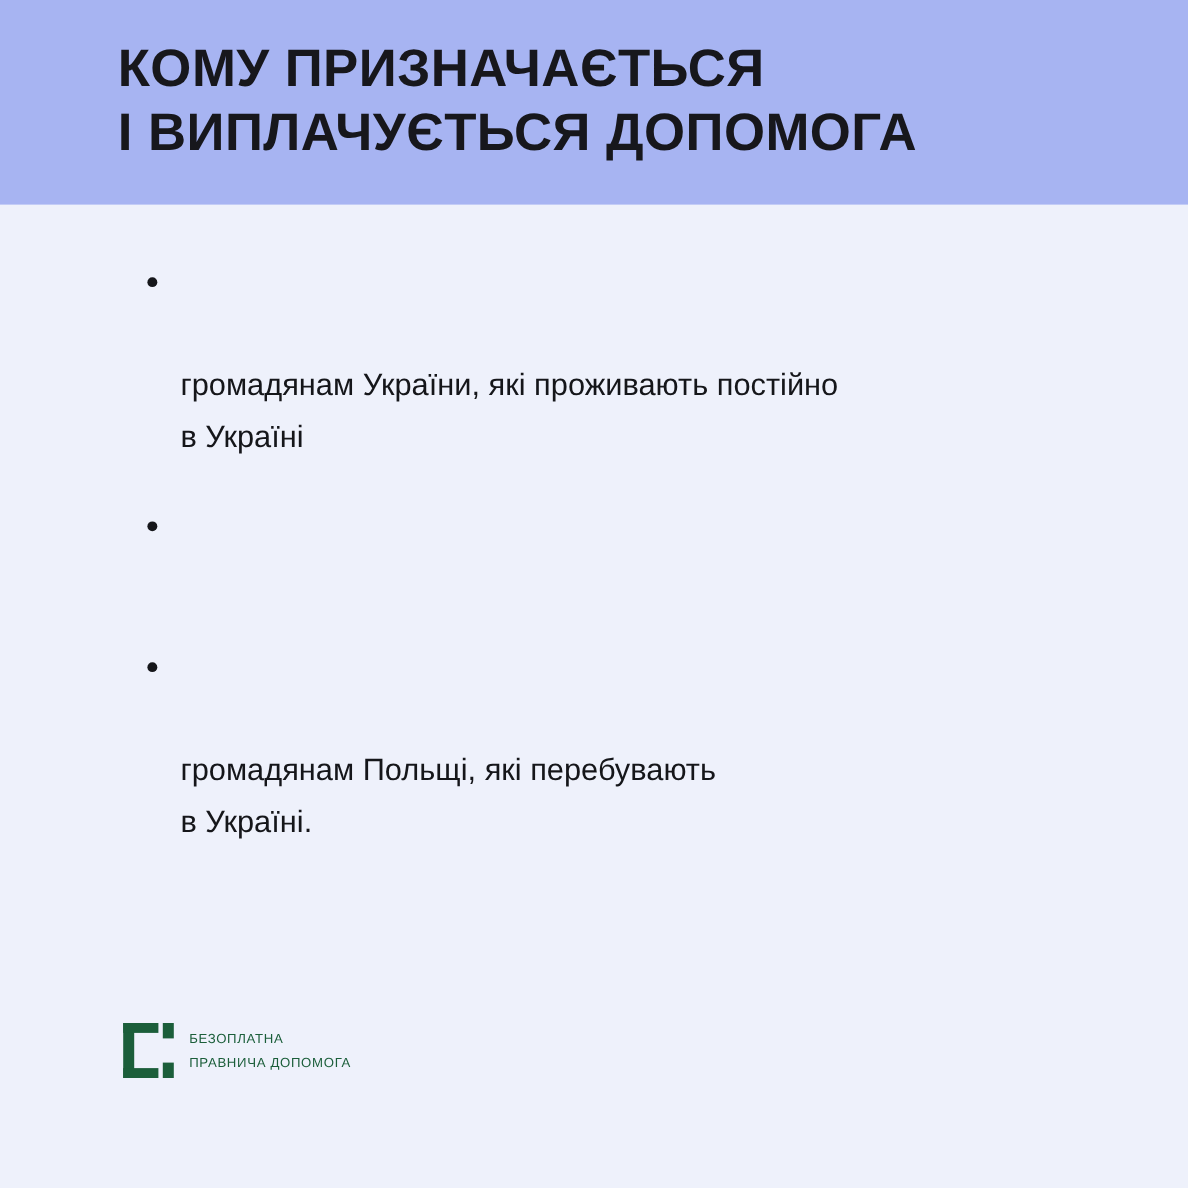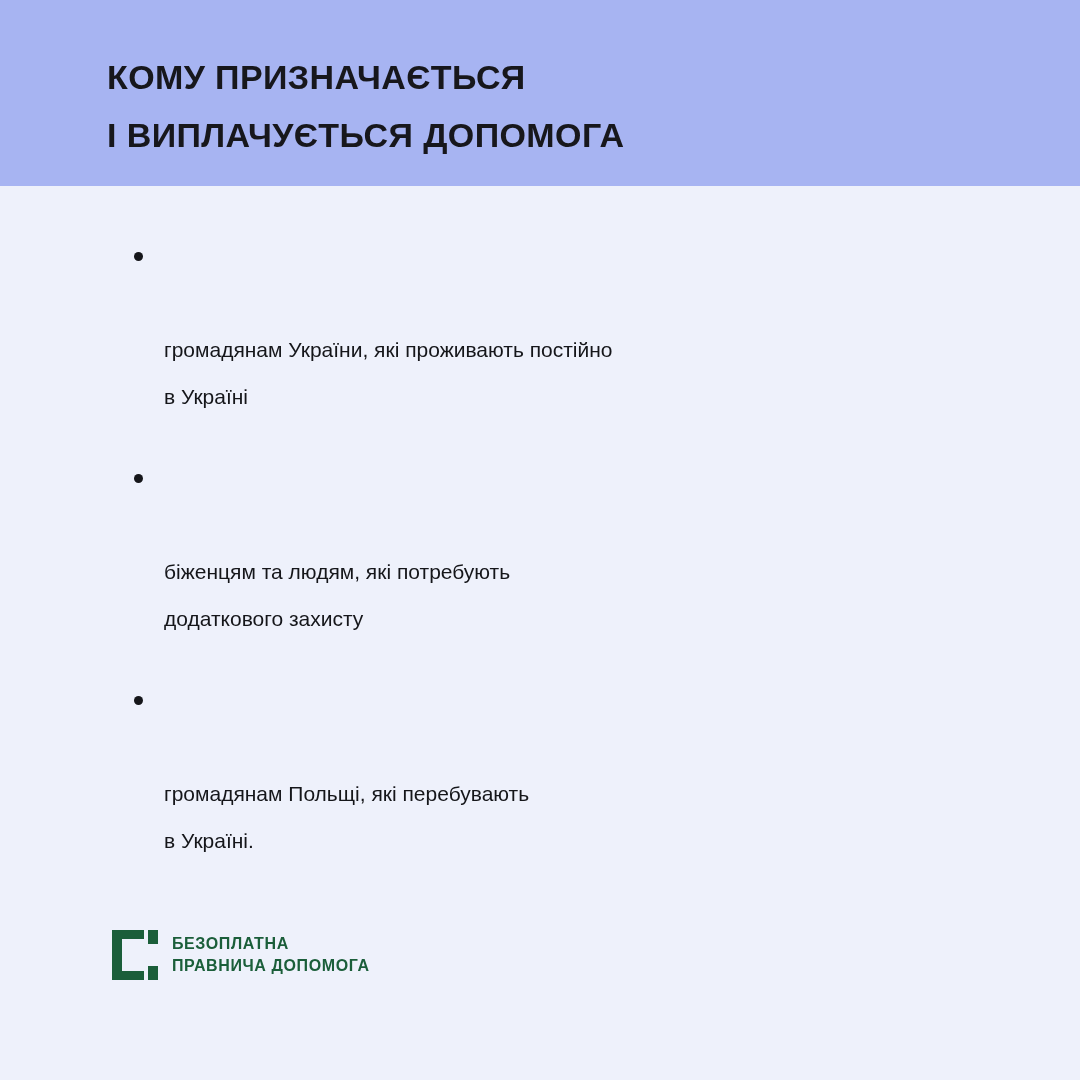--- a/index.html
+++ b/index.html
@@ -30,45 +30,44 @@
     box-sizing: border-box;
   }
   .header-title {
     position: absolute;
     left: 107px;
     top: 34px;
     width: 880px;
     color: #17171c;
     font-family: "Liberation Sans", sans-serif;
     font-weight: bold;
-    font-size: 34px;
+    font-size: 48px;
     line-height: 58px;
     letter-spacing: 0.4px;
     text-transform: uppercase;
     white-space: pre-line;
-    margin-top: 14px;
   }
   .content {
     position: absolute;
     left: 128px;
     top: 232px;
     width: 900px;
   }
   ul.bullet-list {
     list-style: none;
     margin: 0;
     padding: 0;
   }
   ul.bullet-list li {
     position: relative;
     padding-left: 36px;
     margin-bottom: 34px;
     color: #15161a;
     font-family: "Liberation Sans", sans-serif;
-    font-size: 21px;
+    font-size: 28px;
     line-height: 47px;
     white-space: pre-line;
   }
   ul.bullet-list li .dot {
     position: absolute;
     left: 6px;
     top: 20px;
     width: 9px;
     height: 9px;
     border-radius: 50%;
@@ -118,22 +117,22 @@
   .logo-mark .right-bottom {
     left: 36px;
     top: 36px;
     width: 10px;
     height: 14px;
   }
   .logo-text {
     margin-left: 14px;
     color: #1b5e3a;
     font-family: "Liberation Sans", sans-serif;
-    font-weight: bold;
-    font-size: 16px;
+    font-weight: normal;
+    font-size: 12px;
     line-height: 22px;
     letter-spacing: 0.6px;
     text-transform: uppercase;
     white-space: pre-line;
   }
 </style>
 </head>
 <body>
 
 <div class="poster">
@@ -145,22 +144,20 @@
 
   <div class="content">
     <ul class="bullet-list">
       <li>
         <span class="dot"></span>
         <span>громадянам України, які проживають постійно
 в Україні</span>
       </li>
       <li>
         <span class="dot"></span>
-        <span>біженцям та людям, які потребують
-додаткового захисту</span>
       </li>
       <li>
         <span class="dot"></span>
         <span>громадянам Польщі, які перебувають
 в Україні.</span>
       </li>
     </ul>
   </div>
 
   <div class="logo-wrap">

